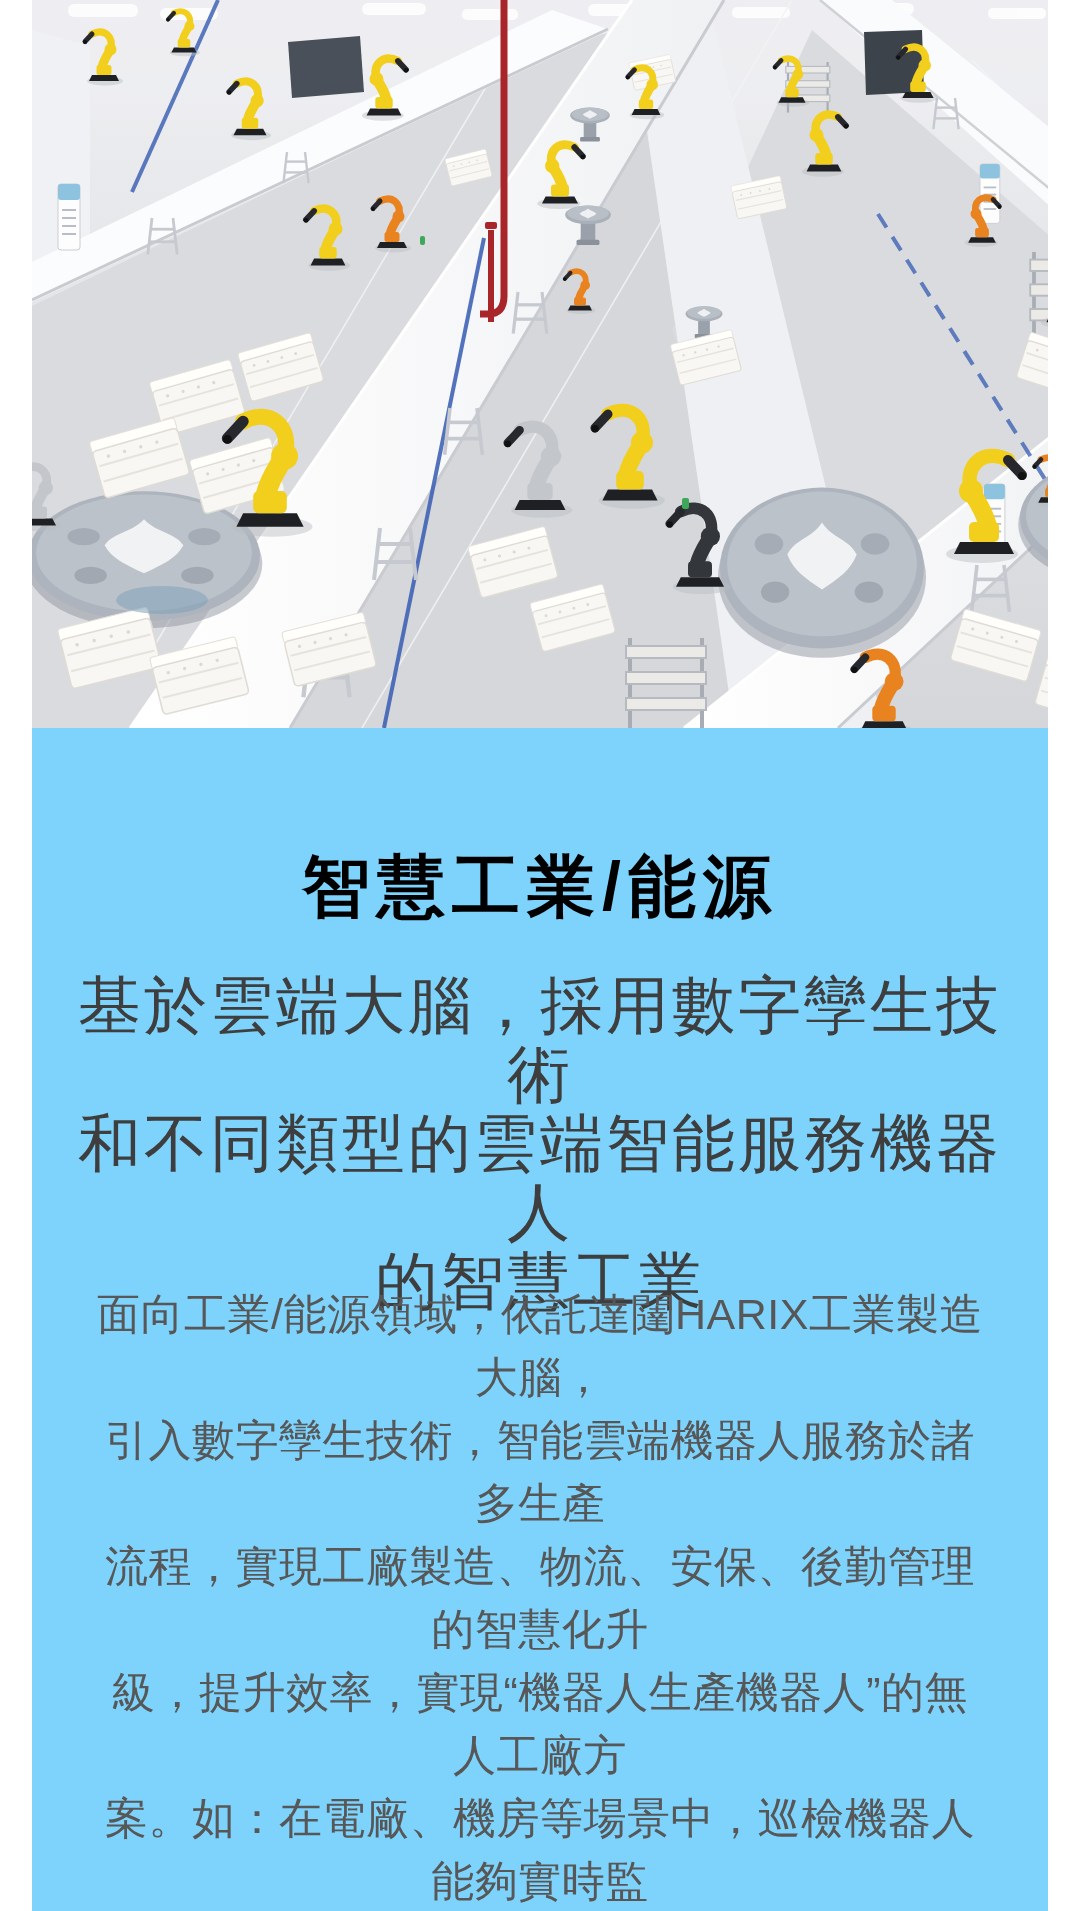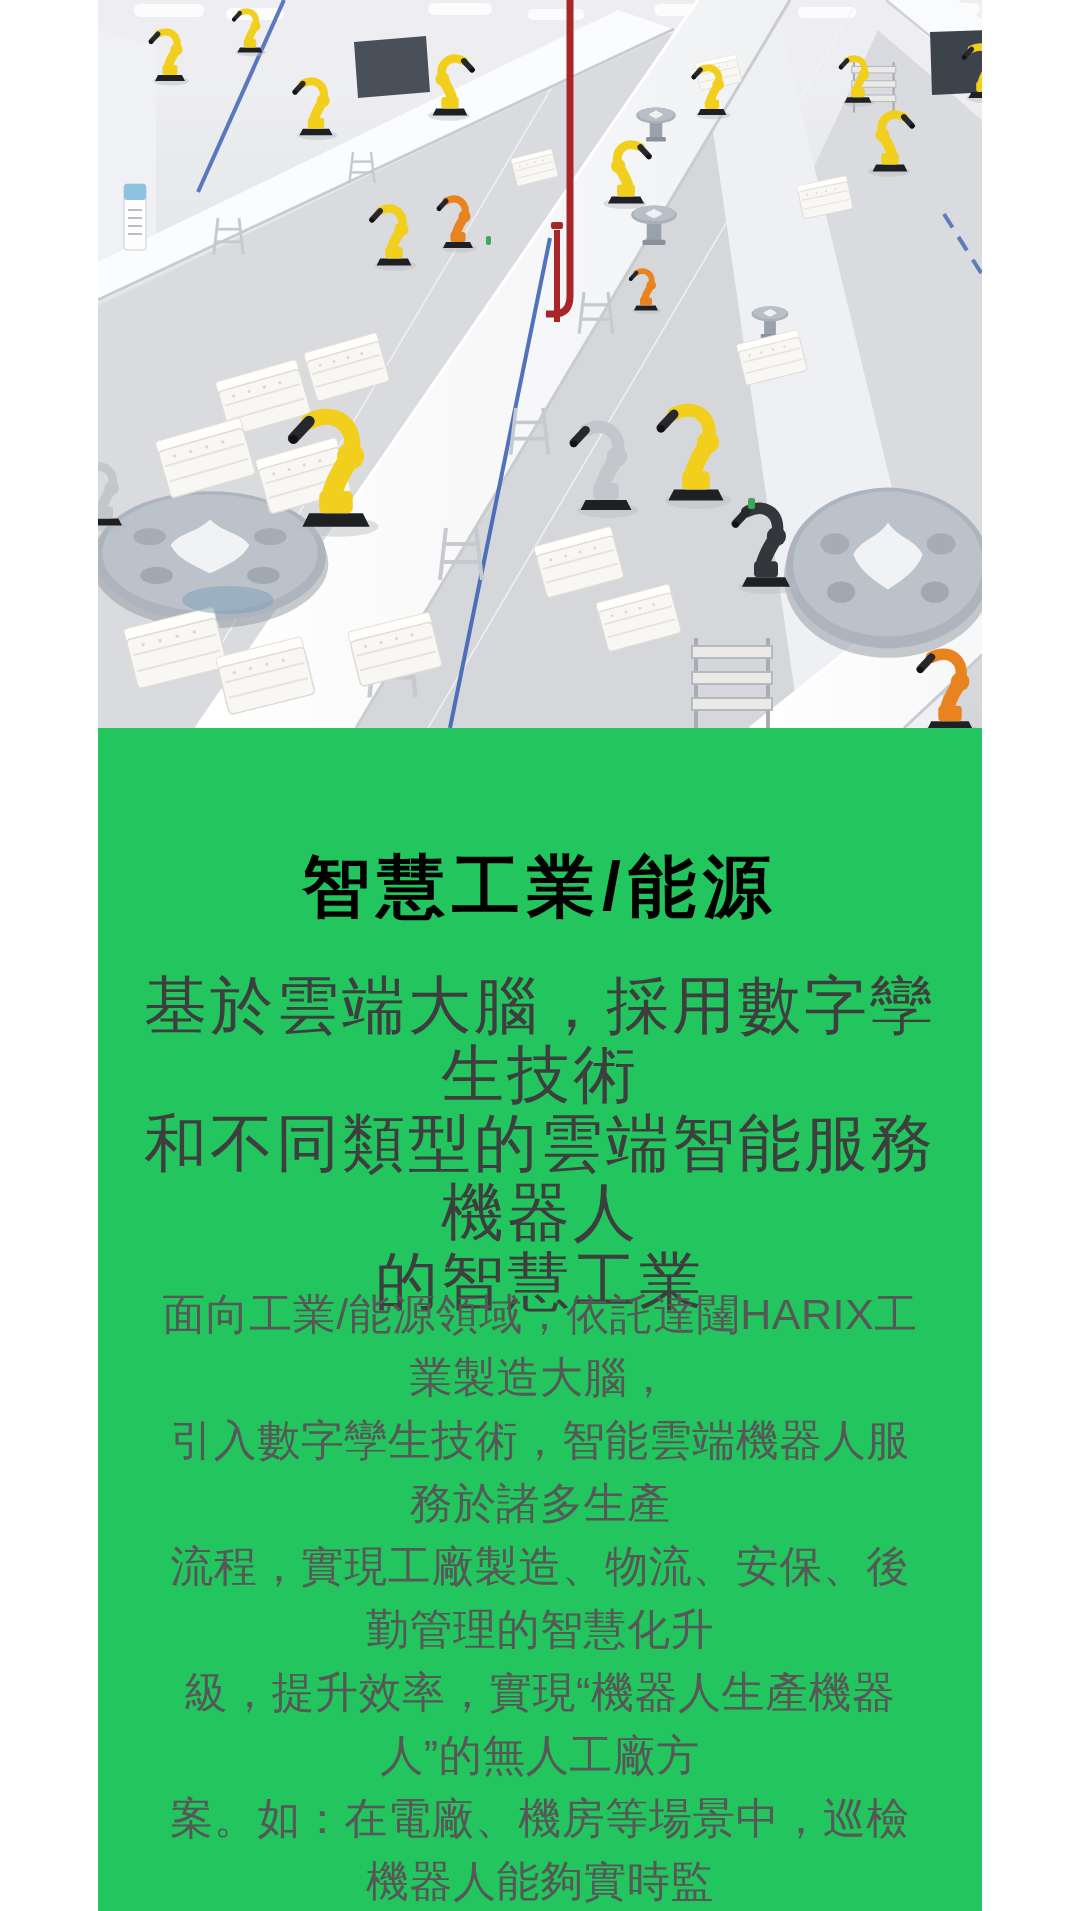--- a/index.html
+++ b/index.html
@@ -9,21 +9,21 @@
     --line-blue:#3f63b5;
     --sign-blue:#8ec3e0;
     --green-accent:#3da85a;
     --title-color:#000000;
     --subtitle-color:#3e3e3e;
     --body-color:#575757;
   }
   *{box-sizing:border-box;margin:0;padding:0}
   html,body{background:#ffffff}
   body{font-family:"Liberation Sans","DejaVu Sans",sans-serif;}
-  .page{position:relative;width:884px;height:1911px;background:#22c55e;overflow:hidden;margin:0 auto;}
+  .page{position:relative;width:1016px;height:1911px;background:#7dd3fc;overflow:hidden;margin:0 auto;}
   .hero{position:absolute;top:0;left:0;width:1080px;height:728px;overflow:hidden;background:#e4e5e8;}
   .hero svg{display:block;width:1080px;height:728px;}
   .title{
     position:absolute;top:851px;left:0;right:0;
     text-align:center;font-size:68px;line-height:1.05;font-weight:700;
     letter-spacing:7px;color:var(--title-color);
   }
   .subtitle{
     position:absolute;top:971px;left:20px;right:20px;
     text-align:center;font-size:63px;line-height:69px;font-weight:500;

